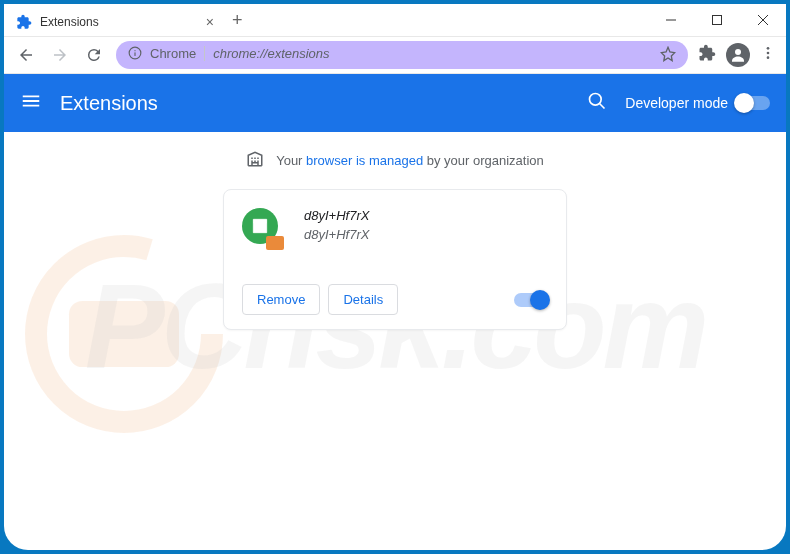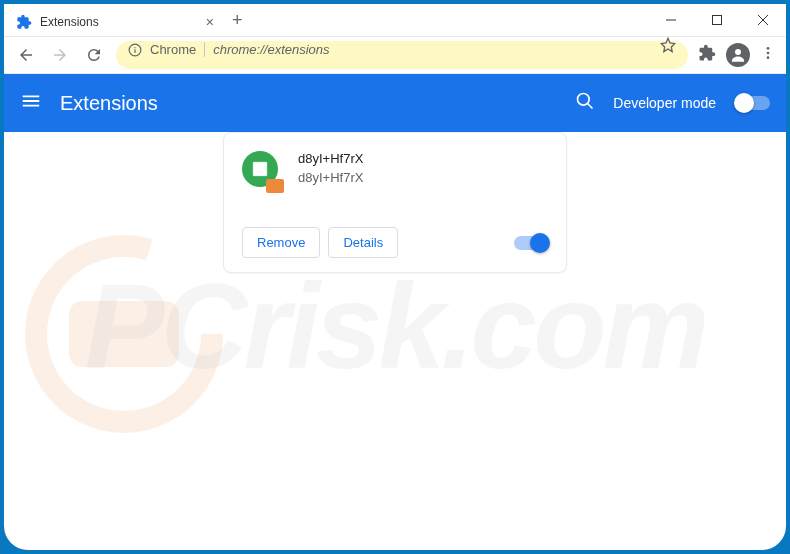--- a/index.html
+++ b/index.html
@@ -8,41 +8,41 @@
 .titlebar { height: 32px; display: flex; align-items: stretch; background: #fff; }
 .tab { display: flex; align-items: center; gap: 8px; padding: 0 10px 0 12px; border-radius: 8px 8px 0 0; background: #fff; margin-top: 4px; max-width: 220px; flex: 1; }
 .tab-title { font-size: 12px; color: #333; flex: 1; white-space: nowrap; overflow: hidden; }
 .tab-close { color: #666; font-size: 14px; line-height: 1; cursor: pointer; }
 .newtab { display: flex; align-items: center; padding: 0 8px; color: #666; font-size: 18px; cursor: pointer; }
 .win-controls { margin-left: auto; display: flex; }
 .win-btn { width: 46px; display: flex; align-items: center; justify-content: center; color: #333; cursor: pointer; }
 .addrbar { height: 38px; display: flex; align-items: center; gap: 10px; padding: 0 10px; border-top: 1px solid #e8e8e8; border-bottom: 1px solid #e8e8e8; }
 .nav-btn { color: #5f6368; cursor: pointer; display: flex; align-items: center; justify-content: center; width: 24px; }
 .nav-btn.disabled { color: #bdc1c6; }
-.omnibox { flex: 1; height: 28px; background: #fef9c3; border-radius: 14px; display: flex; align-items: flex-end; gap: 8px; padding: 12px 12px; }
+.omnibox { flex: 1; height: 28px; background: #c4b5fd; border-radius: 14px; display: flex; align-items: flex-start; gap: 8px; padding: 5px 12px; }
 .omni-icon { color: #5f6368; font-size: 13px; display:flex; align-items:center; gap:4px;}
 .omni-text { color: #5f6368; font-size: 13px; border-right: 1px solid #c4c7c9; padding-right: 8px;}
 .omni-url { color: #5f6368; font-size: 13px; font-style: italic; }
 .star { margin-left: auto; color: #5f6368; }
 .toolbar-icon { color: #5f6368; cursor: pointer; }
 .avatar { width: 24px; height: 24px; border-radius: 50%; background: #5f6368; display:flex;align-items:center;justify-content:center;color:#fff;}
 .content { flex: 1; display: flex; flex-direction: column; position: relative; }
 .blue-header { height: 58px; background: #1a73e8; display: flex; align-items: center; padding: 0 16px; color: #fff; }
 .hamburger { cursor: pointer; margin-right: 18px; }
 .page-title { font-size: 20px; font-weight: 400; flex: 1; }
 .search-ico { cursor: pointer; margin-right: 18px; }
-.dev-mode { font-size: 14px; margin-right: 20px; }
+.dev-mode { font-size: 14px; margin-right: 8px; }
 .toggle-off { width: 34px; height: 14px; background: rgba(255,255,255,0.35); border-radius: 7px; position: relative; cursor: pointer; }
 .toggle-off::after { content: ''; position: absolute; left: -2px; top: -3px; width: 20px; height: 20px; background: #fff; border-radius: 50%; box-shadow: 0 1px 3px rgba(0,0,0,0.3); }
 .managed-bar { display: flex; align-items: center; justify-content: center; gap: 12px; padding: 18px 0; color: #5f6368; font-size: 13px; }
 .managed-bar a { color: #1a73e8; text-decoration: none; }
 .building-icon { color: #5f6368; }
 .cards { display: flex; justify-content: center; padding: 0 0 20px 0; }
 .card { width: 344px; background: #fff; border: 1px solid #e8eaed; border-radius: 8px; padding: 18px 18px 14px 18px; box-shadow: 0 1px 2px rgba(0,0,0,0.04); }
-.card-top { display: flex; gap: 18px; margin-bottom: 38px; }
+.card-top { display: flex; gap: 24px; margin-bottom: 38px; font-style: italic; }
 .ext-icon { width: 38px; height: 38px; position: relative; flex-shrink: 0; }
 .ext-circle { width: 36px; height: 36px; border-radius: 50%; background: #34a853; display:flex;align-items:center;justify-content:center; }
 .ext-badge { position:absolute; right:-4px; bottom:-4px; width:18px; height:14px; background:#ea8a3a; border-radius:2px; }
 .ext-name { font-size: 13px; color: #202124; margin-bottom: 4px; }
 .ext-desc { font-size: 13px; color: #5f6368; }
 .card-bottom { display: flex; align-items: center; gap: 8px; }
 .card-btn { border: 1px solid #dadce0; background: #fff; color: #1a73e8; font-size: 13px; padding: 7px 14px; border-radius: 4px; cursor: pointer; }
 .toggle-on { margin-left: auto; width: 34px; height: 14px; background: #aecbfa; border-radius: 7px; position: relative; cursor: pointer; }
 .toggle-on::after { content: ''; position: absolute; right: -2px; top: -3px; width: 20px; height: 20px; background: #1a73e8; border-radius: 50%; box-shadow: 0 1px 3px rgba(0,0,0,0.3); }
 .watermark { position: absolute; left: 50%; top: 50%; transform: translate(-50%, -40%); font-size: 120px; font-weight: bold; color: rgba(200,200,200,0.18); font-style: italic; pointer-events: none; letter-spacing: -4px; white-space: nowrap; z-index: 0; }
@@ -141,20 +141,28 @@
           </svg></span>
       <span class="page-title">Extensions</span>
       <span class="search-ico"><svg width="20" height="20" viewBox="0 0 24 24">
             <circle cx="10" cy="10" r="7" fill="none" stroke="#fff" stroke-width="2"></circle>
             <line x1="15" y1="15" x2="21" y2="21" stroke="#fff" stroke-width="2"></line>
           </svg></span>
       <span class="dev-mode">Developer mode</span>
       <div class="toggle-off"></div>
     </div>
 
+    <div class="managed-bar">
+      <span class="building-icon"><svg width="18" height="18" viewBox="0 0 24 24">
+            <path fill="none" stroke="currentColor" stroke-width="2" d="M3 21V7l9-4 9 4v14M3 21h18M8 21v-4h8v4M7 11h2M11 11h2M15 11h2M7 15h2M11 15h2M15 15h2"></path>
+          </svg></span>
+      <span>
+        <span>Your </span><a href="#">browser is managed</a><span> by your organization</span>
+      </span>
+    </div>
 
     <div class="cards">
       <div class="card">
         <div class="card-top">
           <div class="ext-icon">
             <div class="ext-circle">
                 <svg width="20" height="20" viewBox="0 0 24 24">
                   <path fill="#fff" d="M4 6h16v2H4zM4 4h16v2H4zM4 8h16v12H4zM8 12h8M8 16h8" stroke="#fff"></path>
                 </svg>
               </div>

